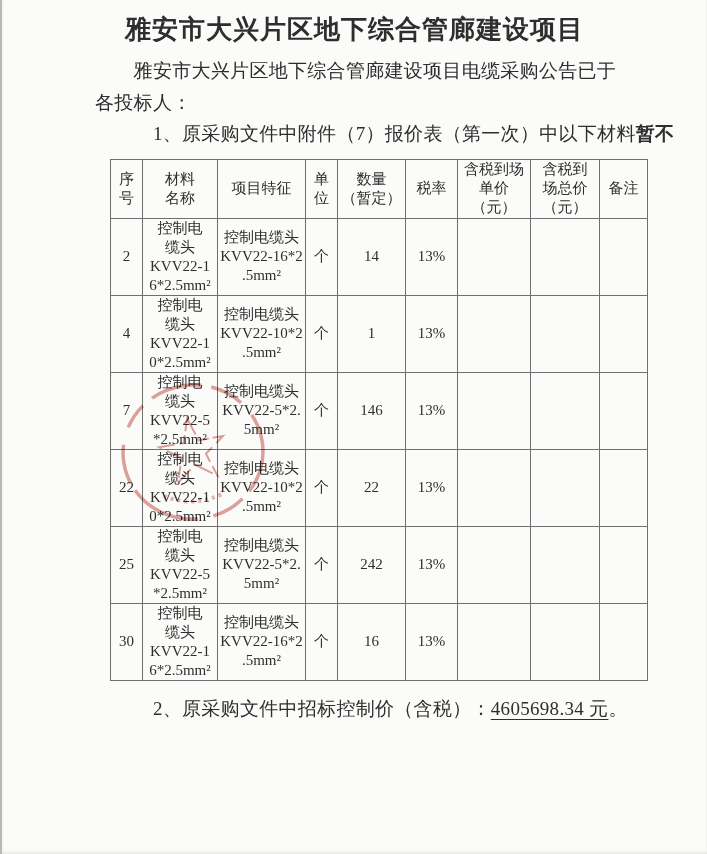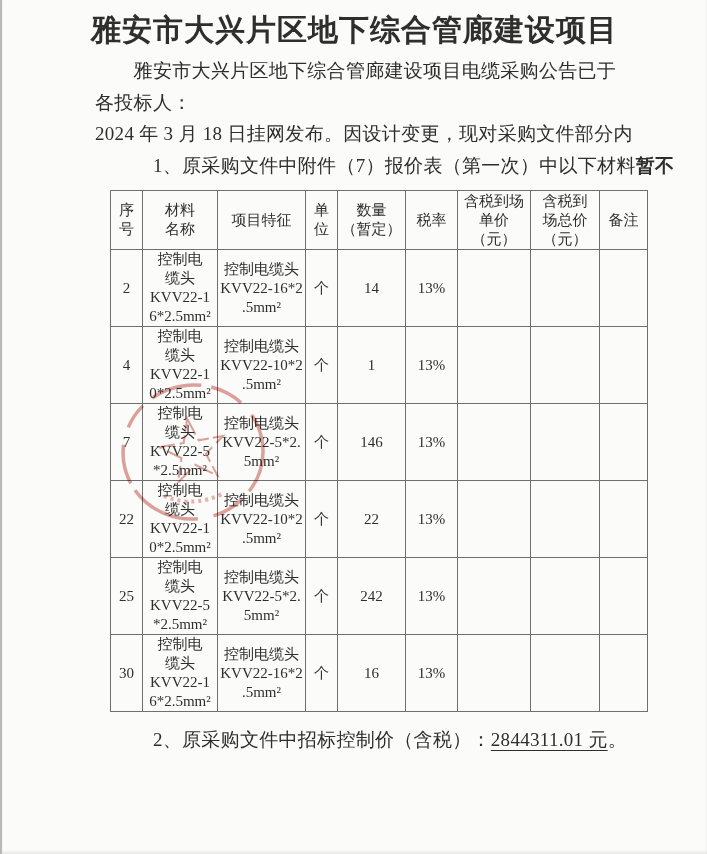--- a/index.html
+++ b/index.html
@@ -17,21 +17,21 @@
     background:var(--bg);
     color:var(--text);
     font-family:"Liberation Serif","DejaVu Serif",serif;
     overflow:hidden;
     border-left:2px solid #b9b9b6;
     box-shadow:inset 0 -2px 3px rgba(0,0,0,.08);
   }
   .title{
     margin-top:13px;
     text-align:center;
-    font-size:30px;
+    font-size:26px;
     font-weight:bold;
     line-height:33px;
     letter-spacing:1px;
   }
   .body-block{
     margin:9px 20px 0 93px;
     font-size:19px;
   }
   .bline{
     line-height:31.5px;
@@ -90,21 +90,20 @@
 
 <div class="page">
 
   <div class="title">
     <div>雅安市大兴片区地下综合管廊建设项目</div>
   </div>
 
   <div class="body-block">
     <div class="bline">　　雅安市大兴片区地下综合管廊建设项目电缆采购公告已于</div>
     <div class="bline">各投标人：</div>
-    <div class="bline">2024 年 3 月 18 日挂网发布。因设计变更，现对采购文件部分内</div>
     <div class="bline"><span>　　　1、原采购文件中附件（7）报价表（第一次）中以下材料</span><span class="bold">暂不</span></div>
   </div>
 
   <table class="quote">
     <colgroup>
       <col style="width:32px">
         <col style="width:75px">
         <col style="width:88px">
       <col style="width:32px">
         <col style="width:68px">
@@ -225,21 +224,21 @@
       <td>16</td>
       <td>13%</td>
       <td></td>
       <td></td>
       <td></td>
     </tr>
   </tbody>
     </table>
 
   <div class="footer-block">
-    <div class="fline"><span>　　　2、原采购文件中招标控制价（含税）：</span><span class="uline">2844311.01 元</span><span>。</span></div>
+    <div class="fline"><span>　　　2、原采购文件中招标控制价（含税）：</span><span class="uline">4605698.34 元</span><span>。</span></div>
     <div class="fline"></div>
   </div>
 
   <svg class="stamp" viewBox="0 0 150 146" xmlns="http://www.w3.org/2000/svg">
     <ellipse cx="75" cy="72" rx="70" ry="67" fill="none" stroke="var(--stamp)" stroke-width="3.5" stroke-dasharray="52 10 34 16 72 8 40 18 26 12" transform="rotate(-8 75 72)"></ellipse>
     <path d="M75,38 L82.6,61.5 L107.3,61.5 L87.4,76 L95,99.5 L75,85 L55,99.5 L62.6,76 L42.7,61.5 L67.4,61.5 Z" fill="none" stroke="var(--stamp)" stroke-width="2" stroke-dasharray="18 5 12 4 20 6" transform="rotate(-10 75 72)"></path>
     <path d="M46,116 Q75,128 104,114" fill="none" stroke="var(--stamp)" stroke-width="4" stroke-dasharray="3 4" opacity=".8"></path>
   </svg>
 
 </div>

